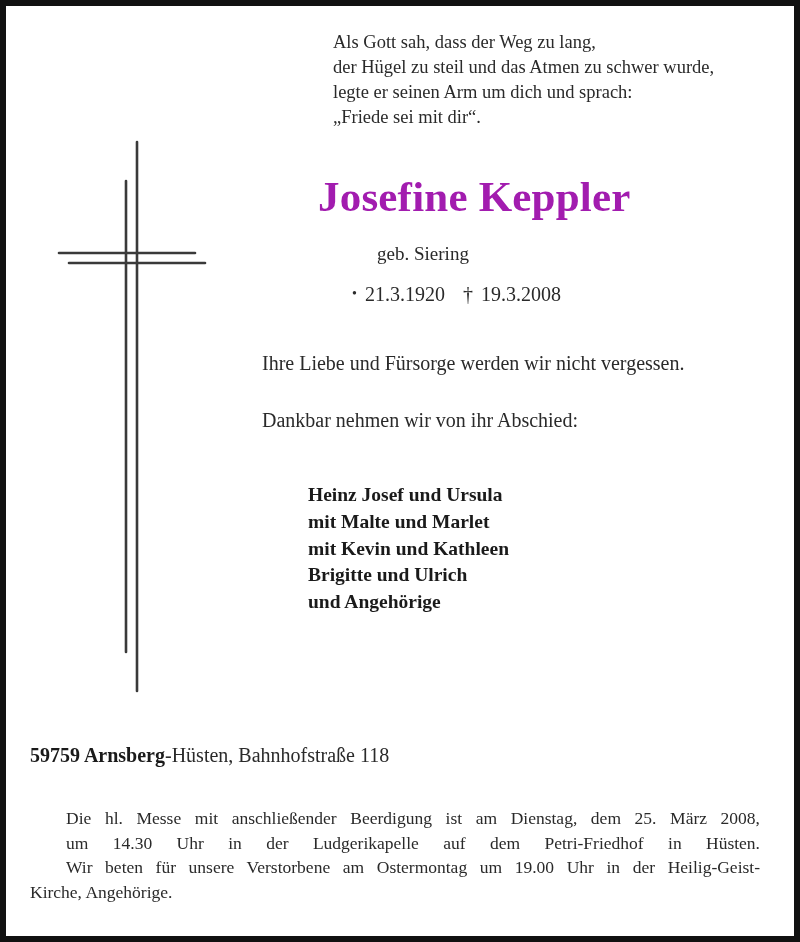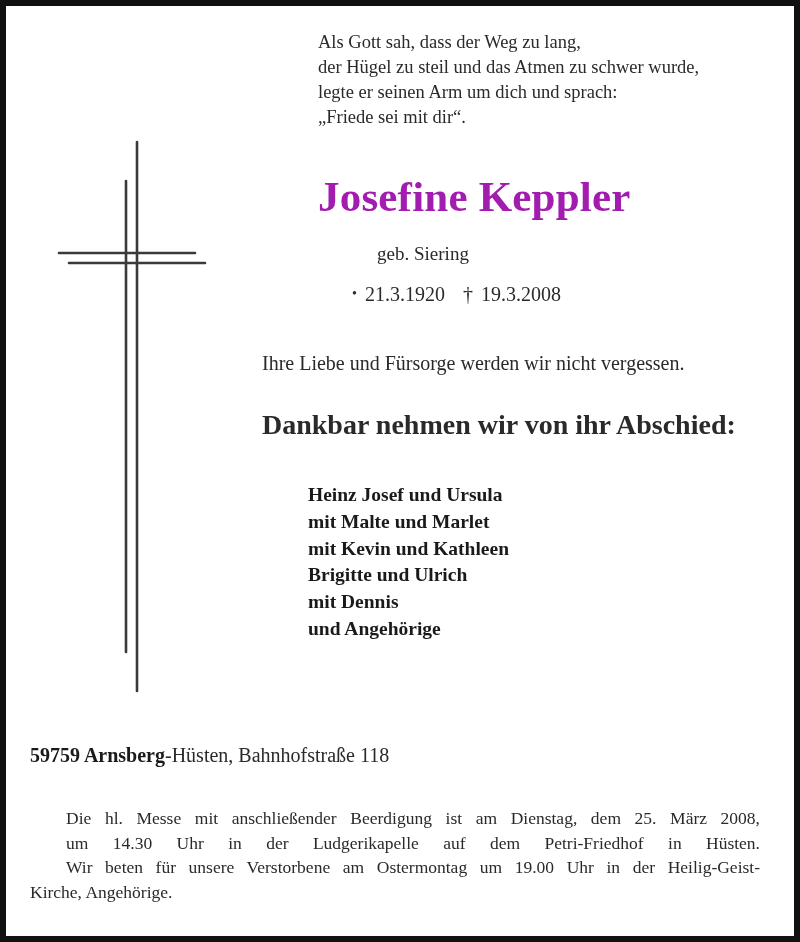--- a/index.html
+++ b/index.html
@@ -2,30 +2,30 @@
 <html><head>
   <meta charset="utf-8">
   <style>
     html, body { margin: 0; padding: 0; background: #ffffff; }
     body { width: 800px; height: 942px; position: relative; overflow: hidden; }
     .frame {
       position: absolute; left: 0; top: 0; width: 800px; height: 942px;
       box-sizing: border-box; border: 6px solid #111111; background: #ffffff;
     }
     .serif { font-family: "Liberation Serif", "DejaVu Serif", serif; color: #2a2a2a; }
-    .poem { position: absolute; left: 318px; top: 30px; font-size: 18.5px; line-height: 25px; }
+    .poem { position: absolute; left: 333px; top: 30px; font-size: 18.5px; line-height: 25px; }
     .poem div { white-space: nowrap; }
     .name { position: absolute; left: 318px; top: 172px; font-size: 43px; font-weight: bold; color: #a21caf; letter-spacing: 0.2px; white-space: nowrap; }
     .nee { position: absolute; left: 0; width: 784px; top: 243px; text-align: center; font-size: 19px; padding-left: 62px; box-sizing: border-box; }
     .dates { position: absolute; left: 352px; top: 283px; font-size: 20px; white-space: nowrap; text-align: right; }
     .dates .sym { display: inline-block; margin-right: 8px; }
     .dates .birth-sym { font-size: 14px; vertical-align: 3px; }
     .dates .gap { display: inline-block; width: 18px; }
     .quote { position: absolute; left: 262px; top: 352px; font-size: 20px; white-space: nowrap; }
-    .thanks { position: absolute; left: 262px; top: 409px; font-size: 28px; white-space: nowrap; font-weight: bold; }
+    .thanks { position: absolute; left: 262px; top: 409px; font-size: 20px; white-space: nowrap; }
     .mourners { position: absolute; left: 308px; top: 482px; font-size: 19.5px; line-height: 26.8px; font-weight: bold; color: #1a1a1a; }
     .mourners div { white-space: nowrap; }
     .address { position: absolute; left: 30px; top: 744px; font-size: 20px; white-space: nowrap; text-align: right; }
     .address b { color: #1a1a1a; }
     .notice { position: absolute; left: 30px; top: 806px; width: 730px; font-size: 17.5px; line-height: 24.5px; text-align: justify; }
     .notice div { white-space: nowrap; }
     .notice .just { text-align: justify; text-align-last: justify; white-space: normal; margin-left: 36px; }
     .cross { position: absolute; left: 0; top: 0; }
   </style>
 </head>
@@ -59,21 +59,20 @@
 
 <div class="quote serif">Ihre Liebe und Fürsorge werden wir nicht vergessen.</div>
 
 <div class="thanks serif">Dankbar nehmen wir von ihr Abschied:</div>
 
 <div class="mourners serif">
   <div>Heinz Josef und Ursula</div>
   <div>mit Malte und Marlet</div>
   <div>mit Kevin und Kathleen</div>
   <div>Brigitte und Ulrich</div>
-  <div>mit Dennis</div>
   <div>und Angehörige</div>
 </div>
 
 <div class="address serif">
   <b>59759 Arnsberg</b><span>-Hüsten, Bahnhofstraße 118</span>
 </div>
 
 <div class="notice serif">
   <div class="just">Die hl. Messe mit anschließender Beerdigung ist am Dienstag, dem 25. März 2008,</div>
   <div class="just">um 14.30 Uhr in der Ludgerikapelle auf dem Petri-Friedhof in Hüsten.</div>

